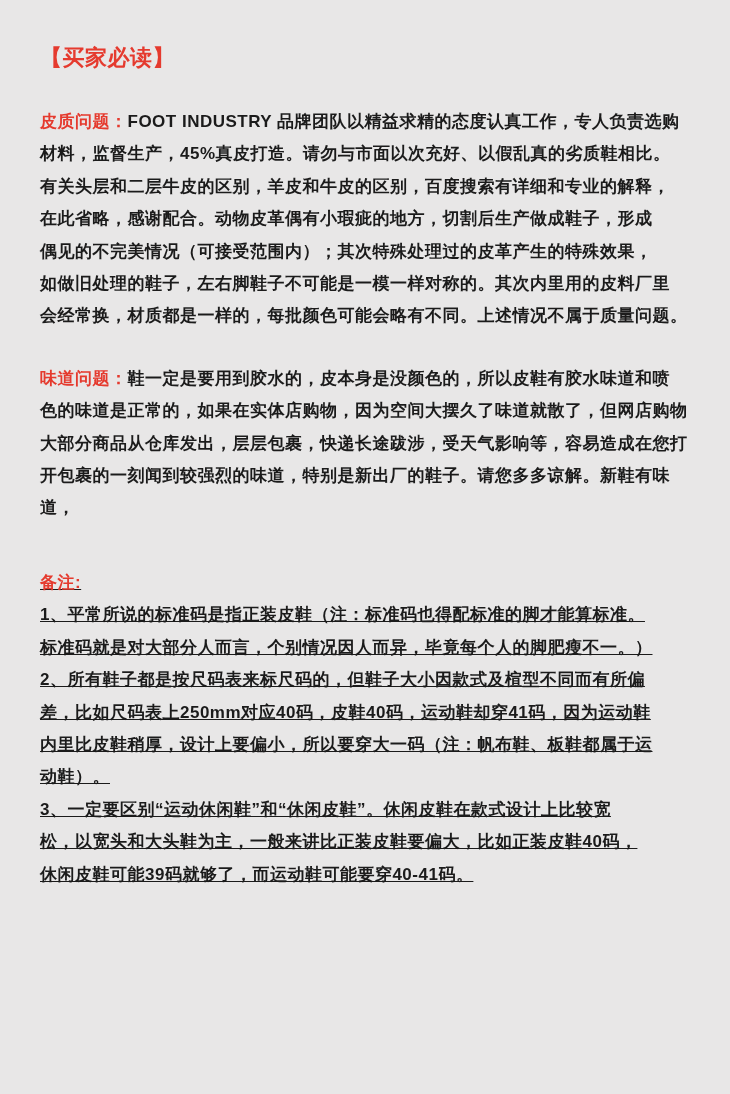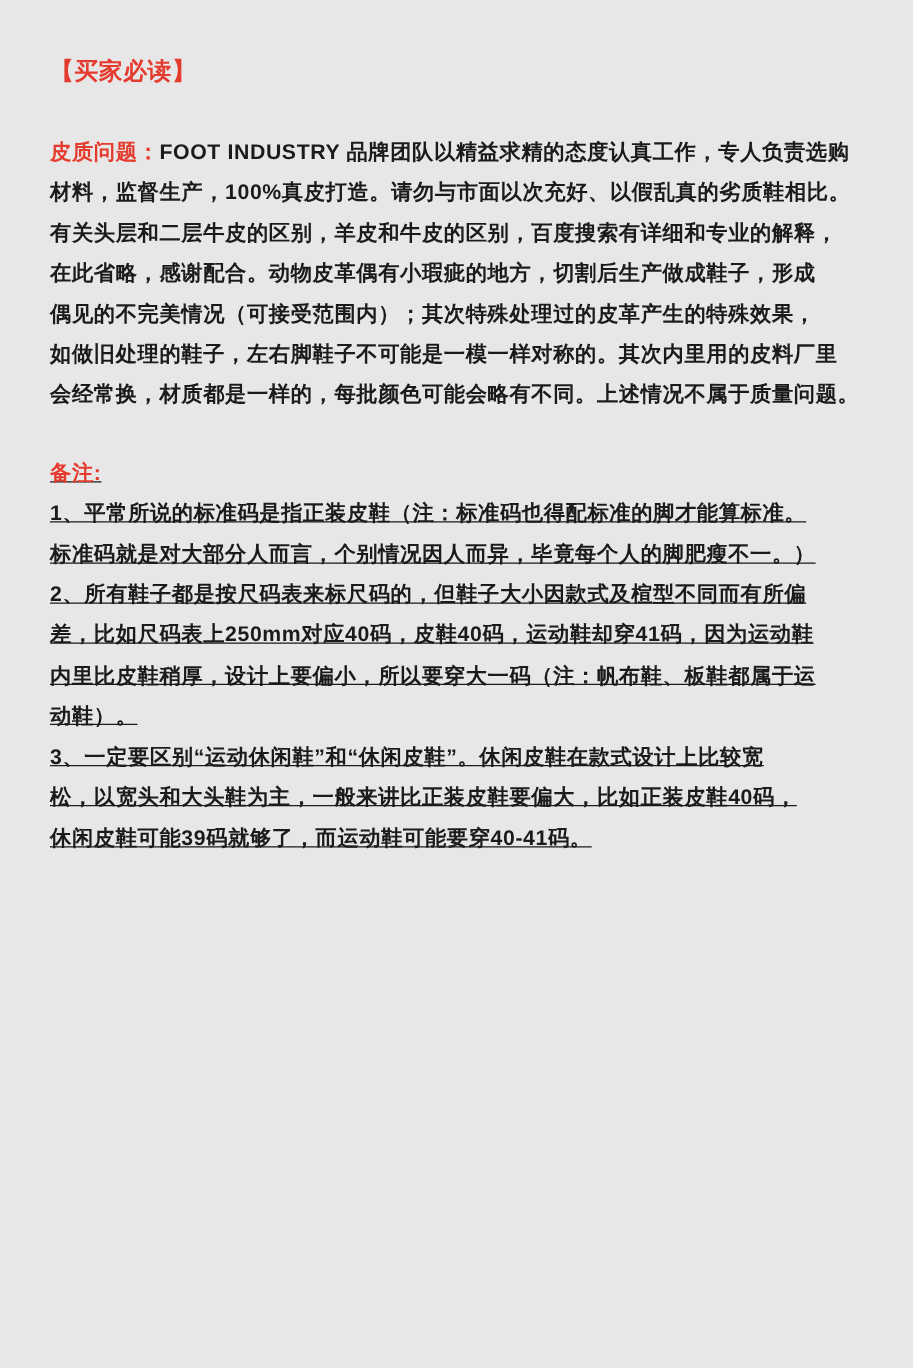--- a/index.html
+++ b/index.html
@@ -13,21 +13,21 @@
     color: var(--fg, #1b1b1b);
     font-family: "Liberation Sans", "DejaVu Sans", sans-serif;
     font-weight: bold;
     font-size: 17px;
     letter-spacing: 0.5px;
     padding: 46px 34px 0 40px;
     overflow: hidden;
   }
   .title {
     color: var(--accent, #e53a2e);
-    font-size: 19px;
+    font-size: 22px;
     line-height: 24px;
     margin-bottom: 36px;
   }
   .para {
     line-height: 32.4px;
     margin-bottom: 30px;
   }
   .para-smell { margin-bottom: 42px; }
   .label { color: var(--accent, #e53a2e); }
   .lines { white-space: pre-line; }
@@ -36,27 +36,31 @@
   .red-heading { color: var(--accent, #e53a2e); }
 </style>
 </head>
 <body>
 
 <div class="page">
 
   <h1 class="title">【买家必读】</h1>
 
   <p class="para para-leather"><span class="label">皮质问题：</span><span class="lines">FOOT INDUSTRY 品牌团队以精益求精的态度认真工作，专人负责选购
-材料，监督生产，100%真皮打造。请勿与市面以次充好、以假乱真的劣质鞋相比。
+材料，监督生产，45%真皮打造。请勿与市面以次充好、以假乱真的劣质鞋相比。
 有关头层和二层牛皮的区别，羊皮和牛皮的区别，百度搜索有详细和专业的解释，
 在此省略，感谢配合。动物皮革偶有小瑕疵的地方，切割后生产做成鞋子，形成
 偶见的不完美情况（可接受范围内）；其次特殊处理过的皮革产生的特殊效果，
 如做旧处理的鞋子，左右脚鞋子不可能是一模一样对称的。其次内里用的皮料厂里
 会经常换，材质都是一样的，每批颜色可能会略有不同。上述情况不属于质量问题。</span></p>
 
+  <p class="para para-smell"><span class="label">味道问题：</span><span class="lines">鞋一定是要用到胶水的，皮本身是没颜色的，所以皮鞋有胶水味道和喷
+色的味道是正常的，如果在实体店购物，因为空间大摆久了味道就散了，但网店购物
+大部分商品从仓库发出，层层包裹，快递长途跋涉，受天气影响等，容易造成在您打
+开包裹的一刻闻到较强烈的味道，特别是新出厂的鞋子。请您多多谅解。新鞋有味道，</span></p>
 
   <div class="section section-remarks">
     <div class="red-heading">备注:</div>
     <div class="lines">1、平常所说的标准码是指正装皮鞋（注：标准码也得配标准的脚才能算标准。
 标准码就是对大部分人而言，个别情况因人而异，毕竟每个人的脚肥瘦不一。）
 2、所有鞋子都是按尺码表来标尺码的，但鞋子大小因款式及楦型不同而有所偏
 差，比如尺码表上250mm对应40码，皮鞋40码，运动鞋却穿41码，因为运动鞋
 内里比皮鞋稍厚，设计上要偏小，所以要穿大一码（注：帆布鞋、板鞋都属于运
 动鞋）。
 3、一定要区别“运动休闲鞋”和“休闲皮鞋”。休闲皮鞋在款式设计上比较宽

